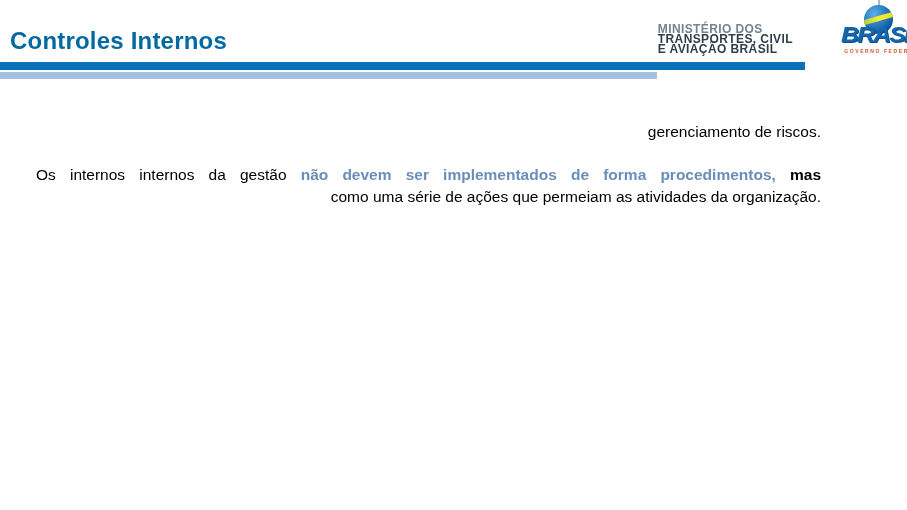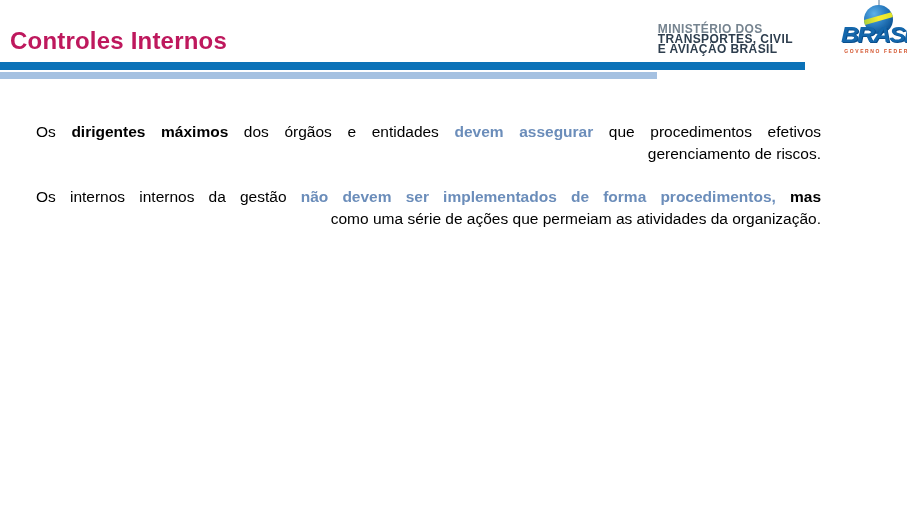--- a/index.html
+++ b/index.html
@@ -3,21 +3,21 @@
 <meta charset="utf-8">
 <style>
   html,body{margin:0;padding:0;background:#ffffff;}
   .slide{
     position:relative;width:907px;height:510px;background:#ffffff;overflow:hidden;
     font-family:"Liberation Sans",sans-serif;
   }
   
   .title{
     position:absolute;left:10px;top:27px;
-    font-size:24px;font-weight:700;color:#be185d;letter-spacing:0.2px;
+    font-size:24px;font-weight:700;color:#0369a1;letter-spacing:0.2px;
     line-height:28px;white-space:nowrap;
   }
   .stripe-dark{position:absolute;left:0;top:62px;width:805px;height:8px;background:#0B72B8;}
   .stripe-light{position:absolute;left:0;top:72px;width:657px;height:7px;background:#A5C1E1;}
 
   .ministry{
     position:absolute;top:24px;right:114px;text-align:left;
     color:#2E3E4E;font-size:12px;line-height:10px;letter-spacing:0.4px;
     font-weight:700;white-space:nowrap;
   }
@@ -78,23 +78,20 @@
     <div class="globe">
       <div class="globe-band"></div>
     </div>
     <div class="brasil-text">BRASIL</div>
     <div class="brasil-sub">GOVERNO FEDERAL</div>
   </div>
 
   <div class="content">
 
     <div class="para">
-      <div class="jline">
-        <span>Os </span><span class="bold">dirigentes máximos</span><span> dos órgãos e entidades </span><span class="blue">devem assegurar</span><span> que procedimentos efetivos</span>
-      </div>
       <div class="lline">
         <span>gerenciamento de riscos.</span>
       </div>
     </div>
 
     <div class="para">
       <div class="jline">
         <span>Os internos internos da gestão </span><span class="blue">não devem ser implementados de forma procedimentos, </span><span class="bold">mas</span>
       </div>
       <div class="lline">

